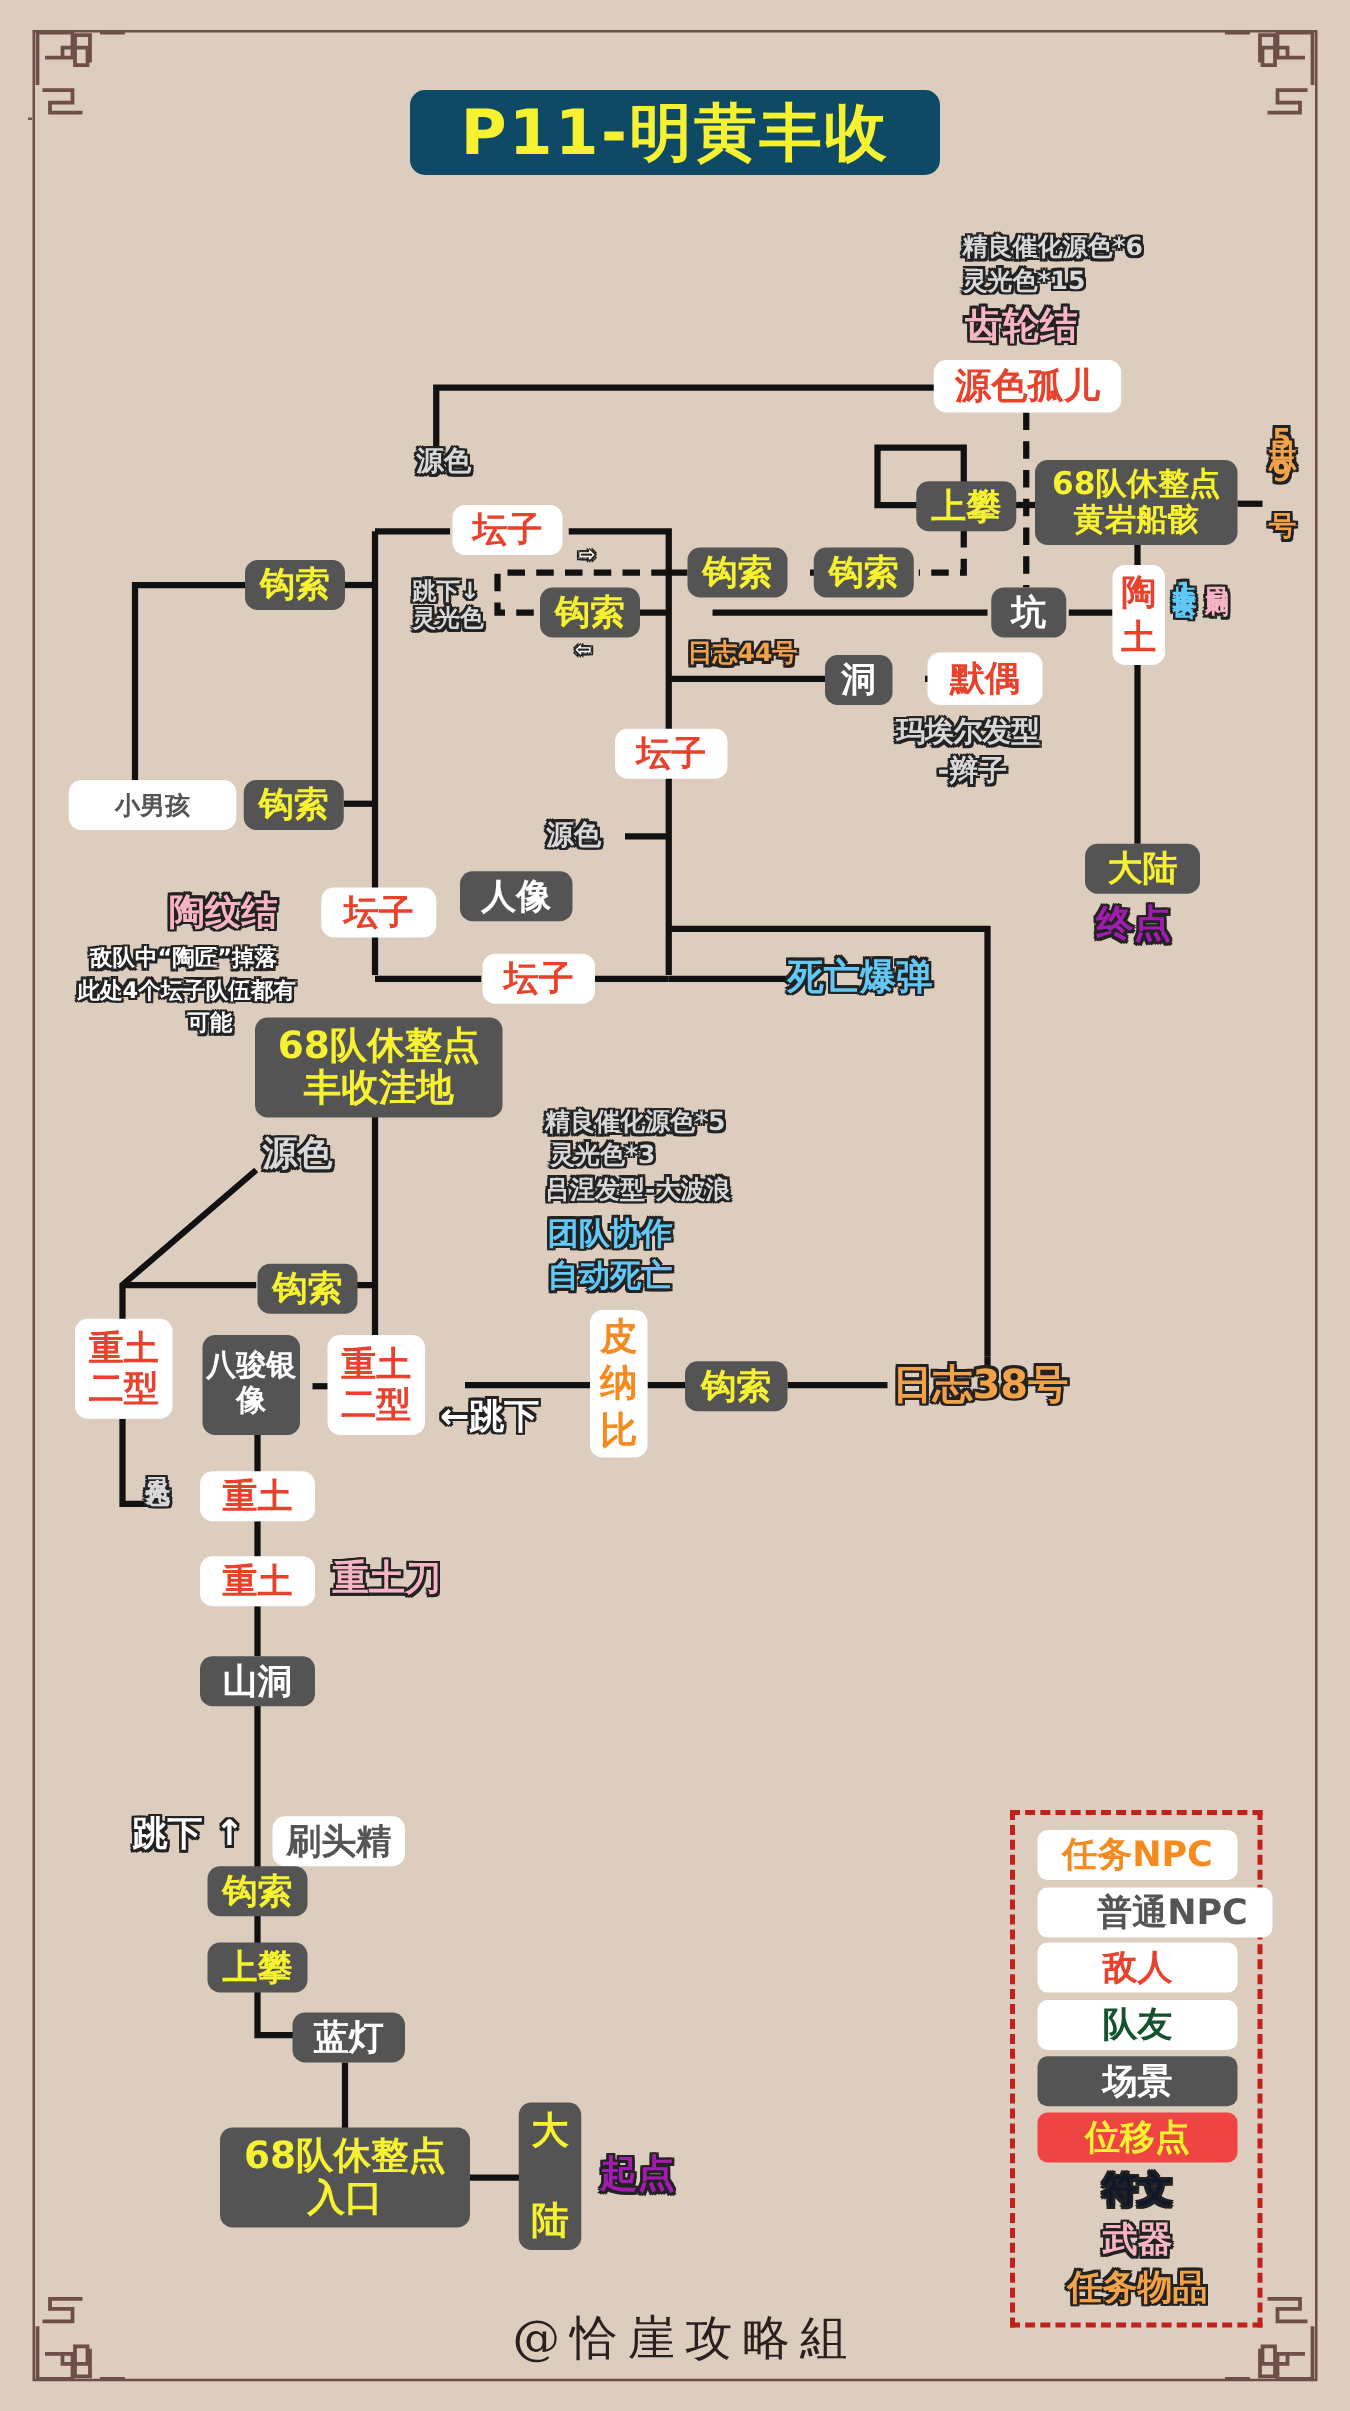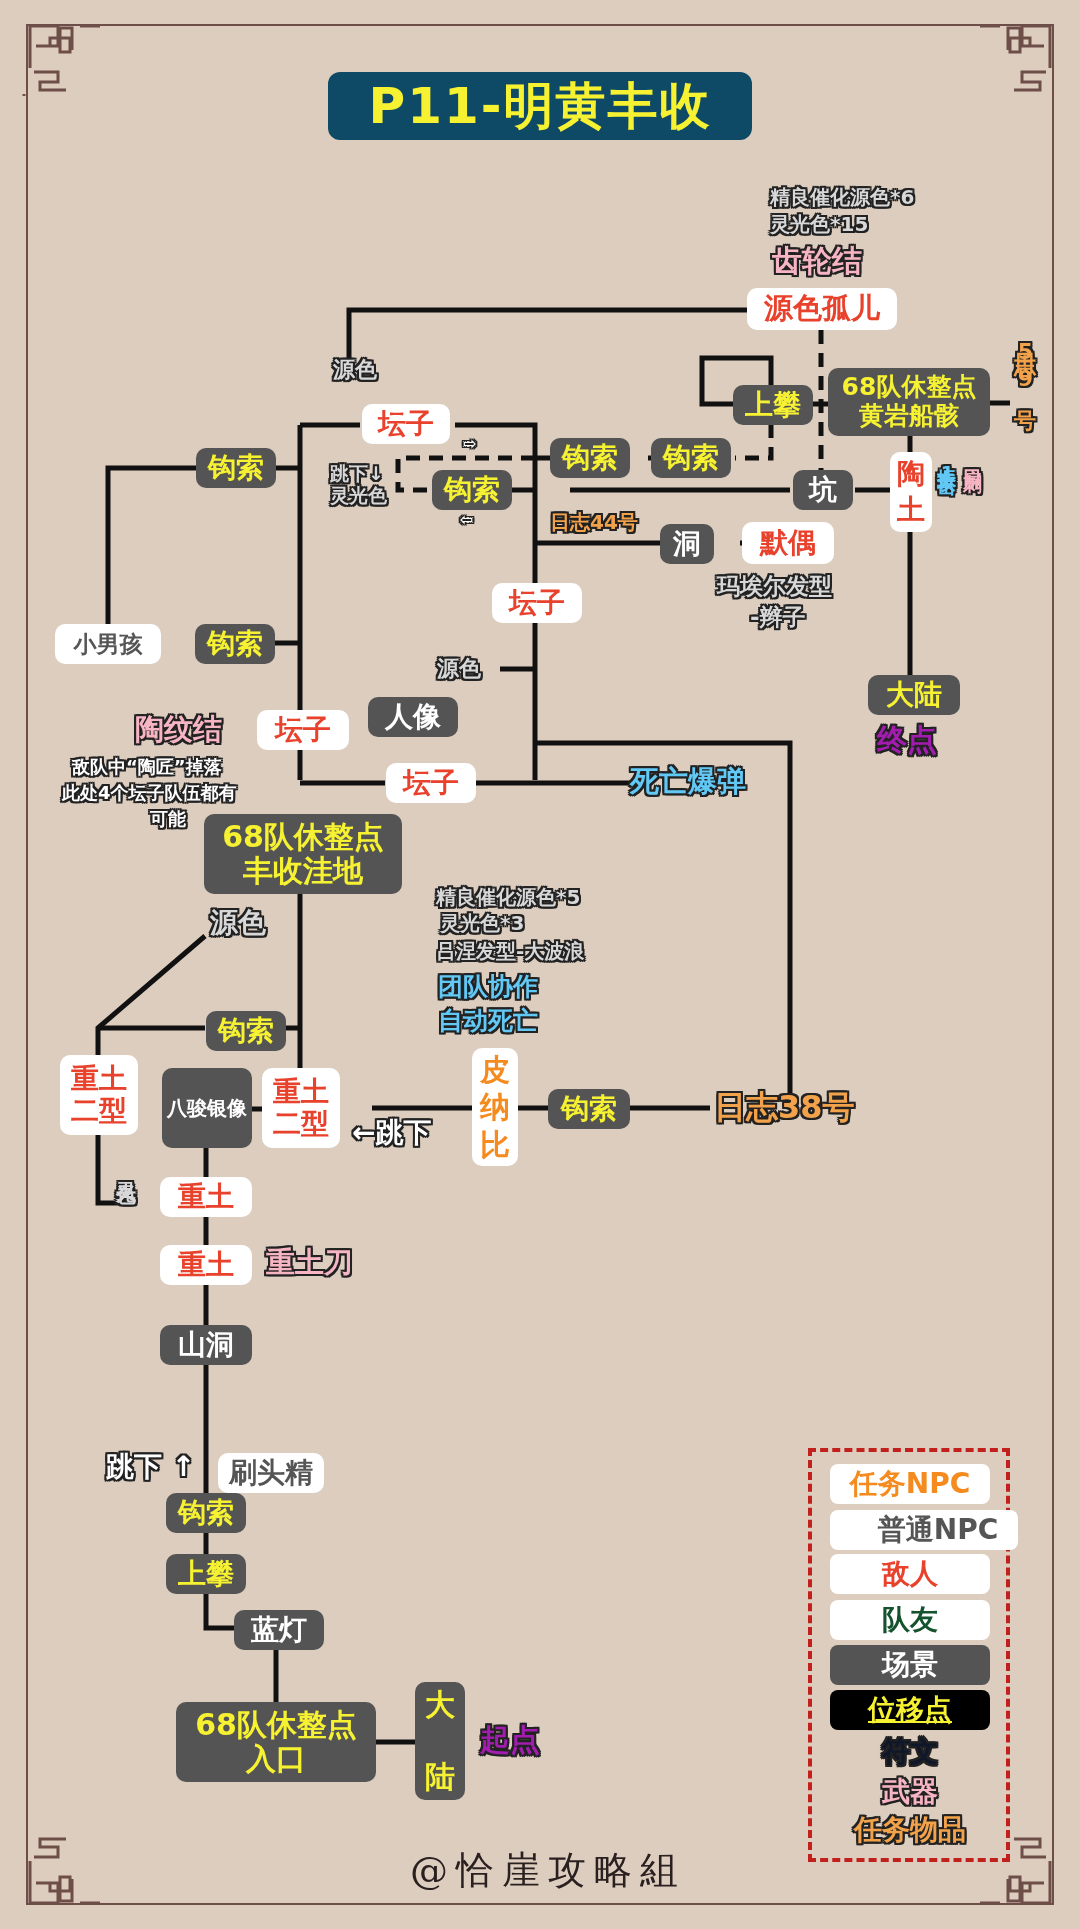--- a/index.html
+++ b/index.html
@@ -129,21 +129,21 @@
 <div class="txt out-dark pink-t vert" style="left:962px;top:454px;font-size:19px;">扁口刺</div>
 
 <div class="txt out-dark orange-t" style="left:550px;top:511px;font-size:20px;">日志44号</div>
 <div class="node scene" style="left:660px;top:524px;width:54px;height:40px;font-size:28px;">洞</div>
 <div class="node enemy" style="left:742px;top:522px;width:92px;height:42px;font-size:28px;">默偶</div>
 <div class="txt out-dark gray-t" style="left:717px;top:573px;font-size:23px;">玛埃尔发型</div>
 <div class="txt out-dark gray-t" style="left:750px;top:604px;font-size:23px;">-辫子</div>
 
 <div class="node enemy" style="left:492px;top:583px;width:90px;height:40px;font-size:28px;">坛子</div>
 
-<div class="node npc" style="left:55px;top:624px;width:106px;height:40px;font-size:23px;">小男孩</div>
+<div class="node npc" style="left:55px;top:624px;width:134px;height:40px;font-size:20px;">小男孩</div>
 <div class="node move" style="left:195px;top:624px;width:80px;height:40px;font-size:28px;">钩索</div>
 
 <div class="txt out-dark gray-t" style="left:437px;top:656px;font-size:22px;">源色</div>
 <div class="node scene" style="left:368px;top:697px;width:90px;height:40px;font-size:28px;">人像</div>
 
 <div class="node move" style="left:868px;top:675px;width:92px;height:40px;font-size:28px;">大陆</div>
 <div class="txt out-dark purple-t" style="left:877px;top:722px;font-size:30px;">终点</div>
 
 <div class="txt out-dark pink-t" style="left:135px;top:712px;font-size:29px;">陶纹结</div>
 <div class="node enemy" style="left:257px;top:710px;width:92px;height:40px;font-size:28px;">坛子</div>
@@ -161,21 +161,21 @@
 
 <div class="txt out-dark gray-t" style="left:436px;top:886px;font-size:20px;">精良催化源色*5</div>
 <div class="txt out-dark gray-t" style="left:440px;top:912px;font-size:20px;">灵光色*3</div>
 <div class="txt out-dark gray-t" style="left:436px;top:940px;font-size:20px;">吕涅发型-大波浪</div>
 <div class="txt out-dark blue-t" style="left:438px;top:972px;font-size:25px;">团队协作</div>
 <div class="txt out-dark blue-t" style="left:438px;top:1006px;font-size:25px;">自动死亡</div>
 
 <div class="node move" style="left:206px;top:1011px;width:80px;height:40px;font-size:28px;">钩索</div>
 
 <div class="node enemy" style="left:60px;top:1055px;width:78px;height:80px;font-size:28px;white-space:normal;">重土二型</div>
-<div class="node scene" style="left:162px;top:1068px;width:90px;height:80px;font-size:20px;white-space:normal;font-family:Liberation Serif, serif;">八骏银像</div>
+<div class="node scene" style="left:162px;top:1068px;width:78px;height:80px;font-size:24px;white-space:normal;font-family:Liberation Serif, serif;">八骏银像</div>
 <div class="node enemy" style="left:262px;top:1068px;width:78px;height:80px;font-size:28px;white-space:normal;">重土二型</div>
 <div class="txt out-dark white-t" style="left:352px;top:1116px;font-size:28px;">←跳下</div>
 <div class="node questnpc" style="left:472px;top:1048px;width:46px;height:118px;font-size:30px;white-space:normal;line-height:1.25;">皮纳比</div>
 <div class="node move" style="left:548px;top:1089px;width:82px;height:40px;font-size:28px;">钩索</div>
 <div class="txt out-dark orange-t" style="left:714px;top:1089px;font-size:32px;">日志38号</div>
 
 <div class="txt out-dark gray-t vert" style="left:114px;top:1165px;font-size:20px;">灵光色</div>
 <div class="node enemy" style="left:160px;top:1177px;width:92px;height:40px;font-size:28px;">重土</div>
 <div class="node enemy" style="left:160px;top:1245px;width:92px;height:40px;font-size:28px;">重土</div>
 <div class="txt out-dark pink-t" style="left:266px;top:1245px;font-size:29px;">重土刀</div>
@@ -193,19 +193,19 @@
 </div>
 <div class="node move" style="left:415px;top:1682px;width:50px;height:118px;font-size:30px;white-space:normal;line-height:2.4;">大陆</div>
 <div class="txt out-dark purple-t" style="left:480px;top:1722px;font-size:30px;">起点</div>
 
 <div id="legend">
   <div class="leg" style="top: 12px; background: rgb(255, 255, 255); color: rgb(245, 139, 31);">任务NPC</div>
   <div class="leg" style="top: 58px; background: rgb(255, 255, 255); color: rgb(85, 85, 85); padding-left: 28px;">普通NPC</div>
   <div class="leg" style="top: 102px; background: rgb(255, 255, 255); color: rgb(232, 65, 44);">敌人</div>
   <div class="leg" style="top: 148px; background: rgb(255, 255, 255); color: #14532d;">队友</div>
   <div class="leg" style="top: 193px; background: rgb(84, 84, 84); color: rgb(255, 255, 255);">场景</div>
-  <div class="leg" style="top: 238px; background: #000000; color: rgb(246, 242, 50); text-decoration: underline;">位移点</div>
+  <div class="leg" style="top: 238px; background: #ef4444; color: rgb(246, 242, 50);">位移点</div>
   <div class="leg out-dark" style="top: 280px; color: #0f172a;">符文</div>
   <div class="leg out-dark" style="top: 320px; color: rgb(247, 181, 195);">武器</div>
   <div class="leg out-dark" style="top: 358px; color: rgb(242, 162, 74);">任务物品</div>
 </div>
 
 <div id="credit">@恰崖攻略組</div>
 
 </body></html>

